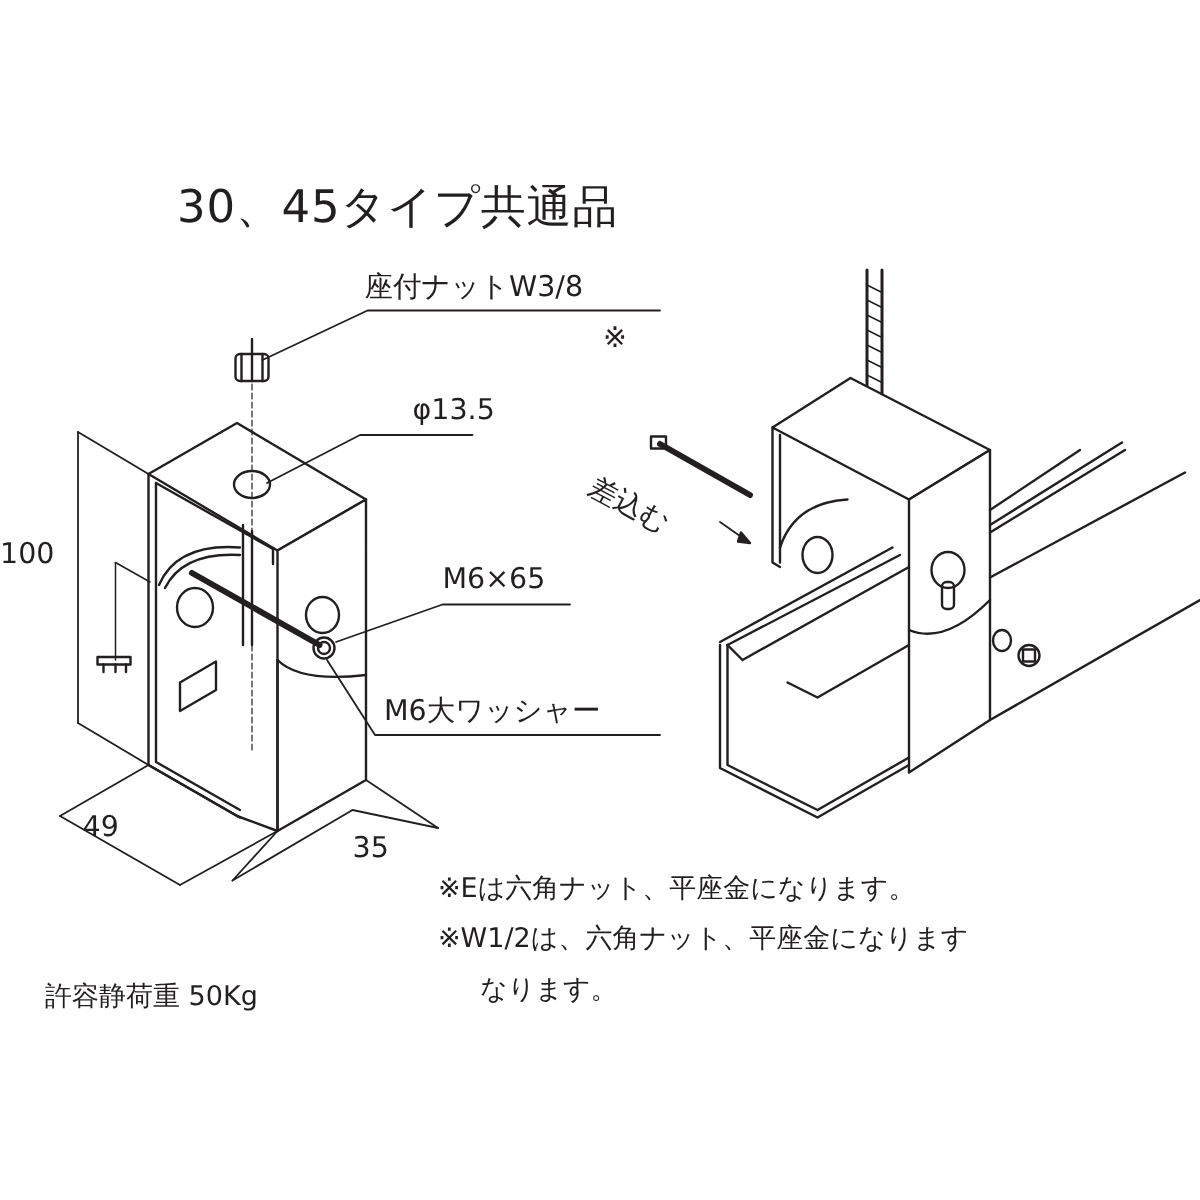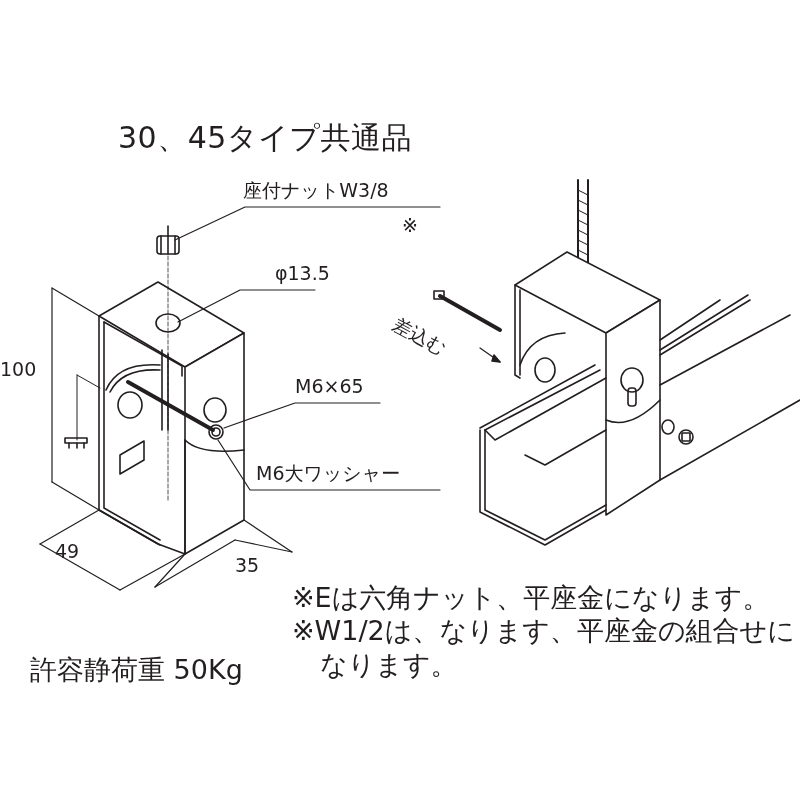--- a/index.html
+++ b/index.html
@@ -1,21 +1,21 @@
 <!DOCTYPE html>
 <html><head>
 <meta charset="utf-8">
 <style>
   html, body { margin:0; padding:0; background:#ffffff; }
   body { width:800px; height:800px; position:relative; overflow:hidden;
          font-family:"DejaVu Sans", sans-serif; color:#231f20; }
   .txt { position:absolute; white-space:nowrap; color:#231f20; }
   #title { left:118px; top:118px; font-size:30px; letter-spacing:0.5px; }
   .lbl { font-size:19px; }
-  .note { font-size:27px; }
+  .note { font-size:18px; }
   svg { position:absolute; left:0; top:0; }
 </style>
 </head>
 <body>
 
 <svg width="800" height="800" viewBox="0 0 800 800" fill="none" stroke="#231f20" stroke-width="1.6" stroke-linejoin="round" stroke-linecap="round">
 
   <g>
 
     <polygon points="99,316 158,282 244,333 185,367" fill="#fff"></polygon>
@@ -139,16 +139,16 @@
 <div class="txt lbl" style="left:295px; top:375px;">M6×65</div>
 <div class="txt lbl" style="left:256px; top:461px;">M6大ワッシャー</div>
 
 <div class="txt lbl" style="left:0px; top:358px;">100</div>
 <div class="txt lbl" style="left:55px; top:540px;">49</div>
 <div class="txt lbl" style="left:235px; top:540px;margin-top:14px;">35</div>
 
 <div class="txt lbl" style="left:400px; top:312px; transform:rotate(28deg); transform-origin:left top;">差込む</div>
 
 <div class="txt note" style="left:292px; top:580px;">※Eは六角ナット、平座金になります。</div>
-<div class="txt note" style="left:292px; top:613px;">※W1/2は、なります、平座金の組合せに</div>
+<div class="txt note" style="left:292px; top:613px;">※W1/2は、六角ナット、平座金になります</div>
 <div class="txt note" style="left:320px; top:647px;font-family:Liberation Serif, serif;">なります。</div>
 
 <div class="txt note" style="left:30px; top:652px;">許容静荷重 50Kg</div>
 
 </body></html>

